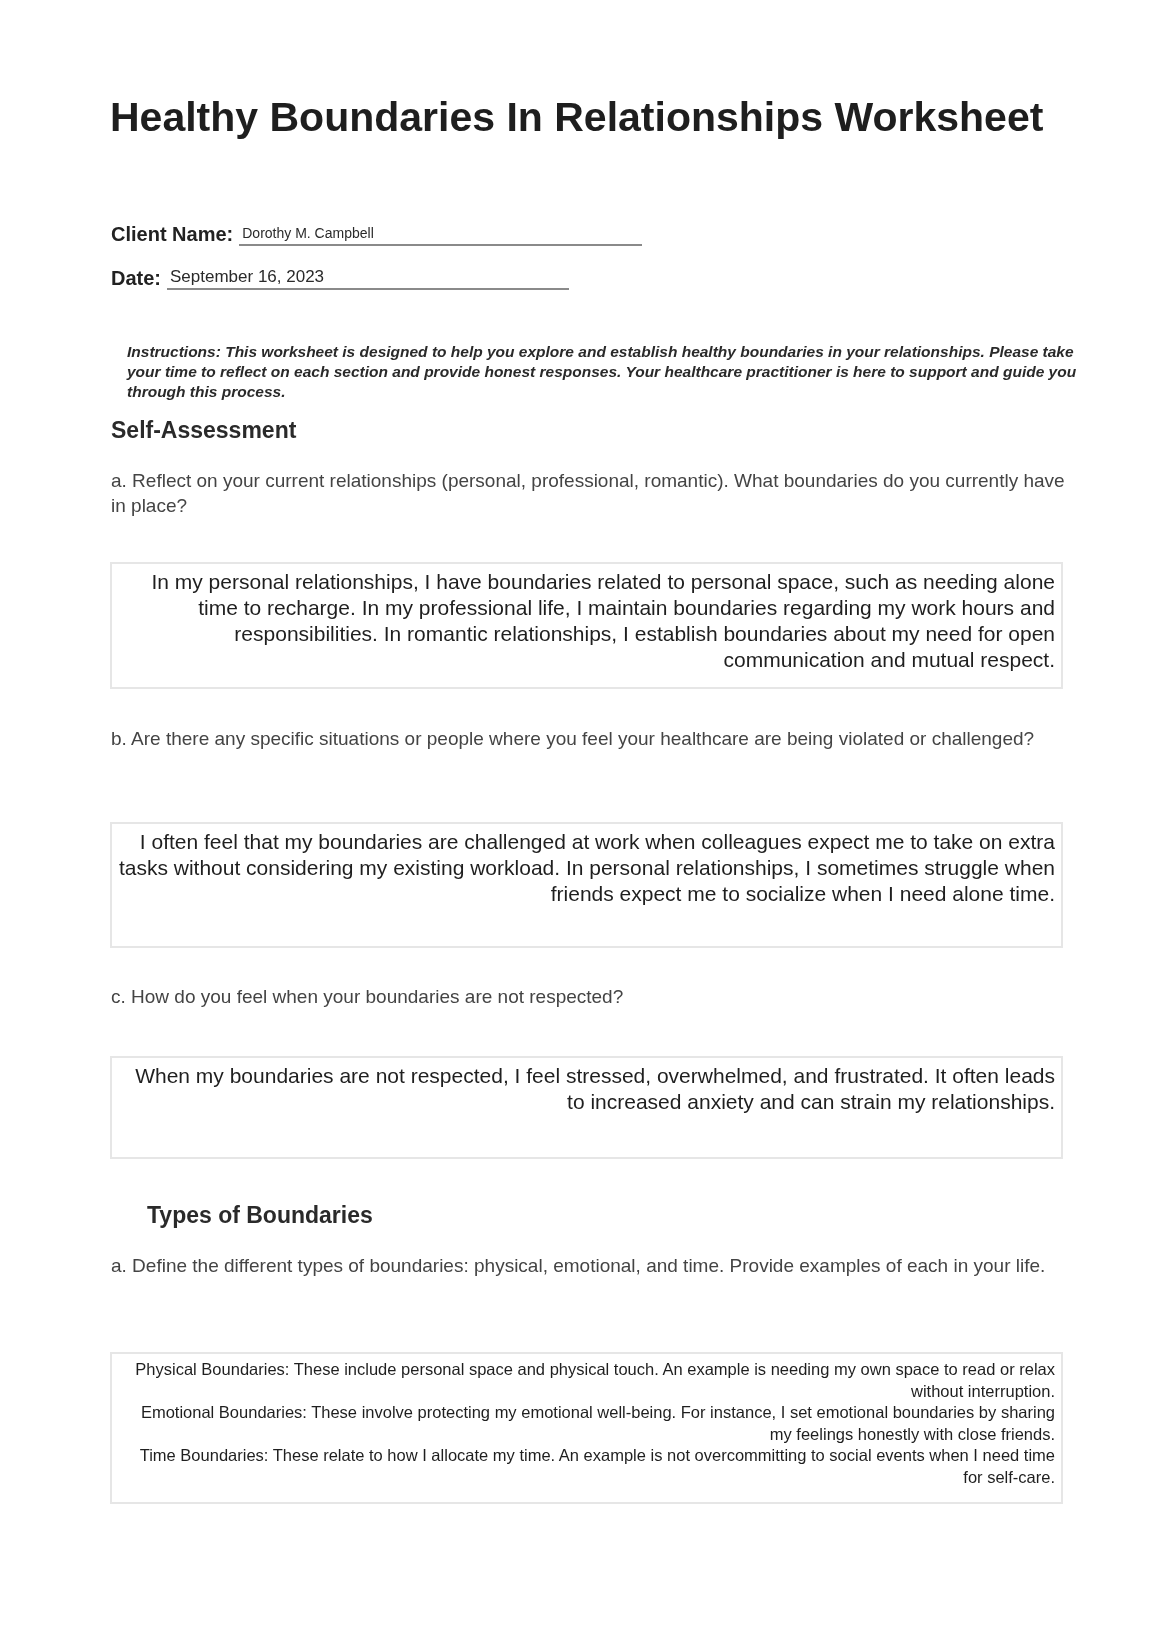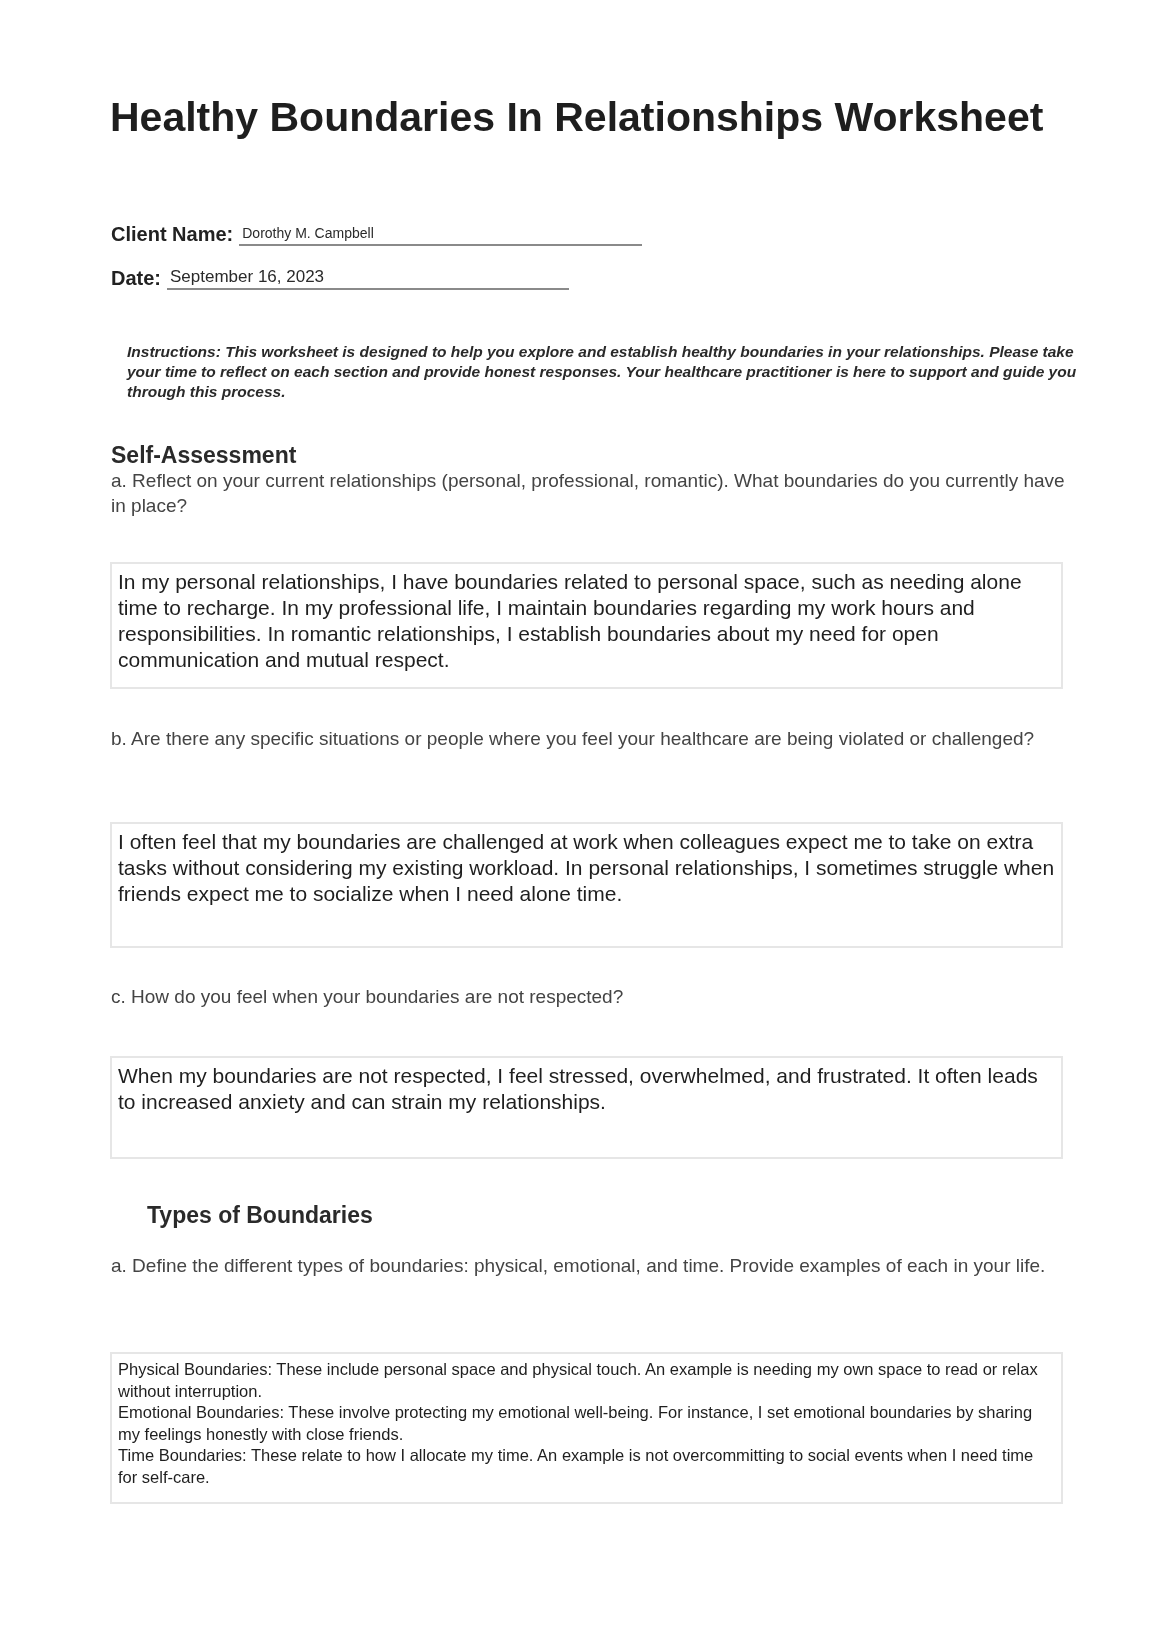--- a/index.html
+++ b/index.html
@@ -92,20 +92,21 @@
       left: 110px;
       width: 953px;
       border: 2px solid #e6e6e6;
       box-sizing: border-box;
       padding: 5px 6px 6px 6px;
       color: #1f1f1f;
       background: #ffffff;
     }
     .answer-box .answer-text {
       white-space: pre-line;
+      text-align: right;
     }
     .answer-lg {
       font-size: 21px;
       line-height: 26px;
     }
     .answer-sm {
       font-size: 16.5px;
       line-height: 21.5px;
     }
   </style>
@@ -121,21 +122,21 @@
     <span class="field-value">Dorothy M. Campbell</span>
   </div>
 
   <div class="field-row date-row">
     <span class="field-label">Date:</span>
     <span class="field-value">September 16, 2023</span>
   </div>
 
   <p class="instructions">Instructions: This worksheet is designed to help you explore and establish healthy boundaries in your relationships. Please take your time to reflect on each section and provide honest responses. Your healthcare practitioner is here to support and guide you through this process.</p>
 
-  <h2 class="section-heading" style="top:416px;margin-top:25px;">Self-Assessment</h2>
+  <h2 class="section-heading" style="top:416px;">Self-Assessment</h2>
 
   <p class="question" style="top:468px;">a. Reflect on your current relationships (personal, professional, romantic). What boundaries do you currently have in place?</p>
   <div class="answer-box answer-lg" style="top:562px; height:127px;">
     <div class="answer-text">In my personal relationships, I have boundaries related to personal space, such as needing alone time to recharge. In my professional life, I maintain boundaries regarding my work hours and responsibilities. In romantic relationships, I establish boundaries about my need for open communication and mutual respect.</div>
   </div>
 
   <p class="question" style="top:726px;">b. Are there any specific situations or people where you feel your healthcare are being violated or challenged?</p>
   <div class="answer-box answer-lg" style="top:822px; height:126px;">
     <div class="answer-text">I often feel that my boundaries are challenged at work when colleagues expect me to take on extra tasks without considering my existing workload. In personal relationships, I sometimes struggle when friends expect me to socialize when I need alone time.</div>
   </div>

